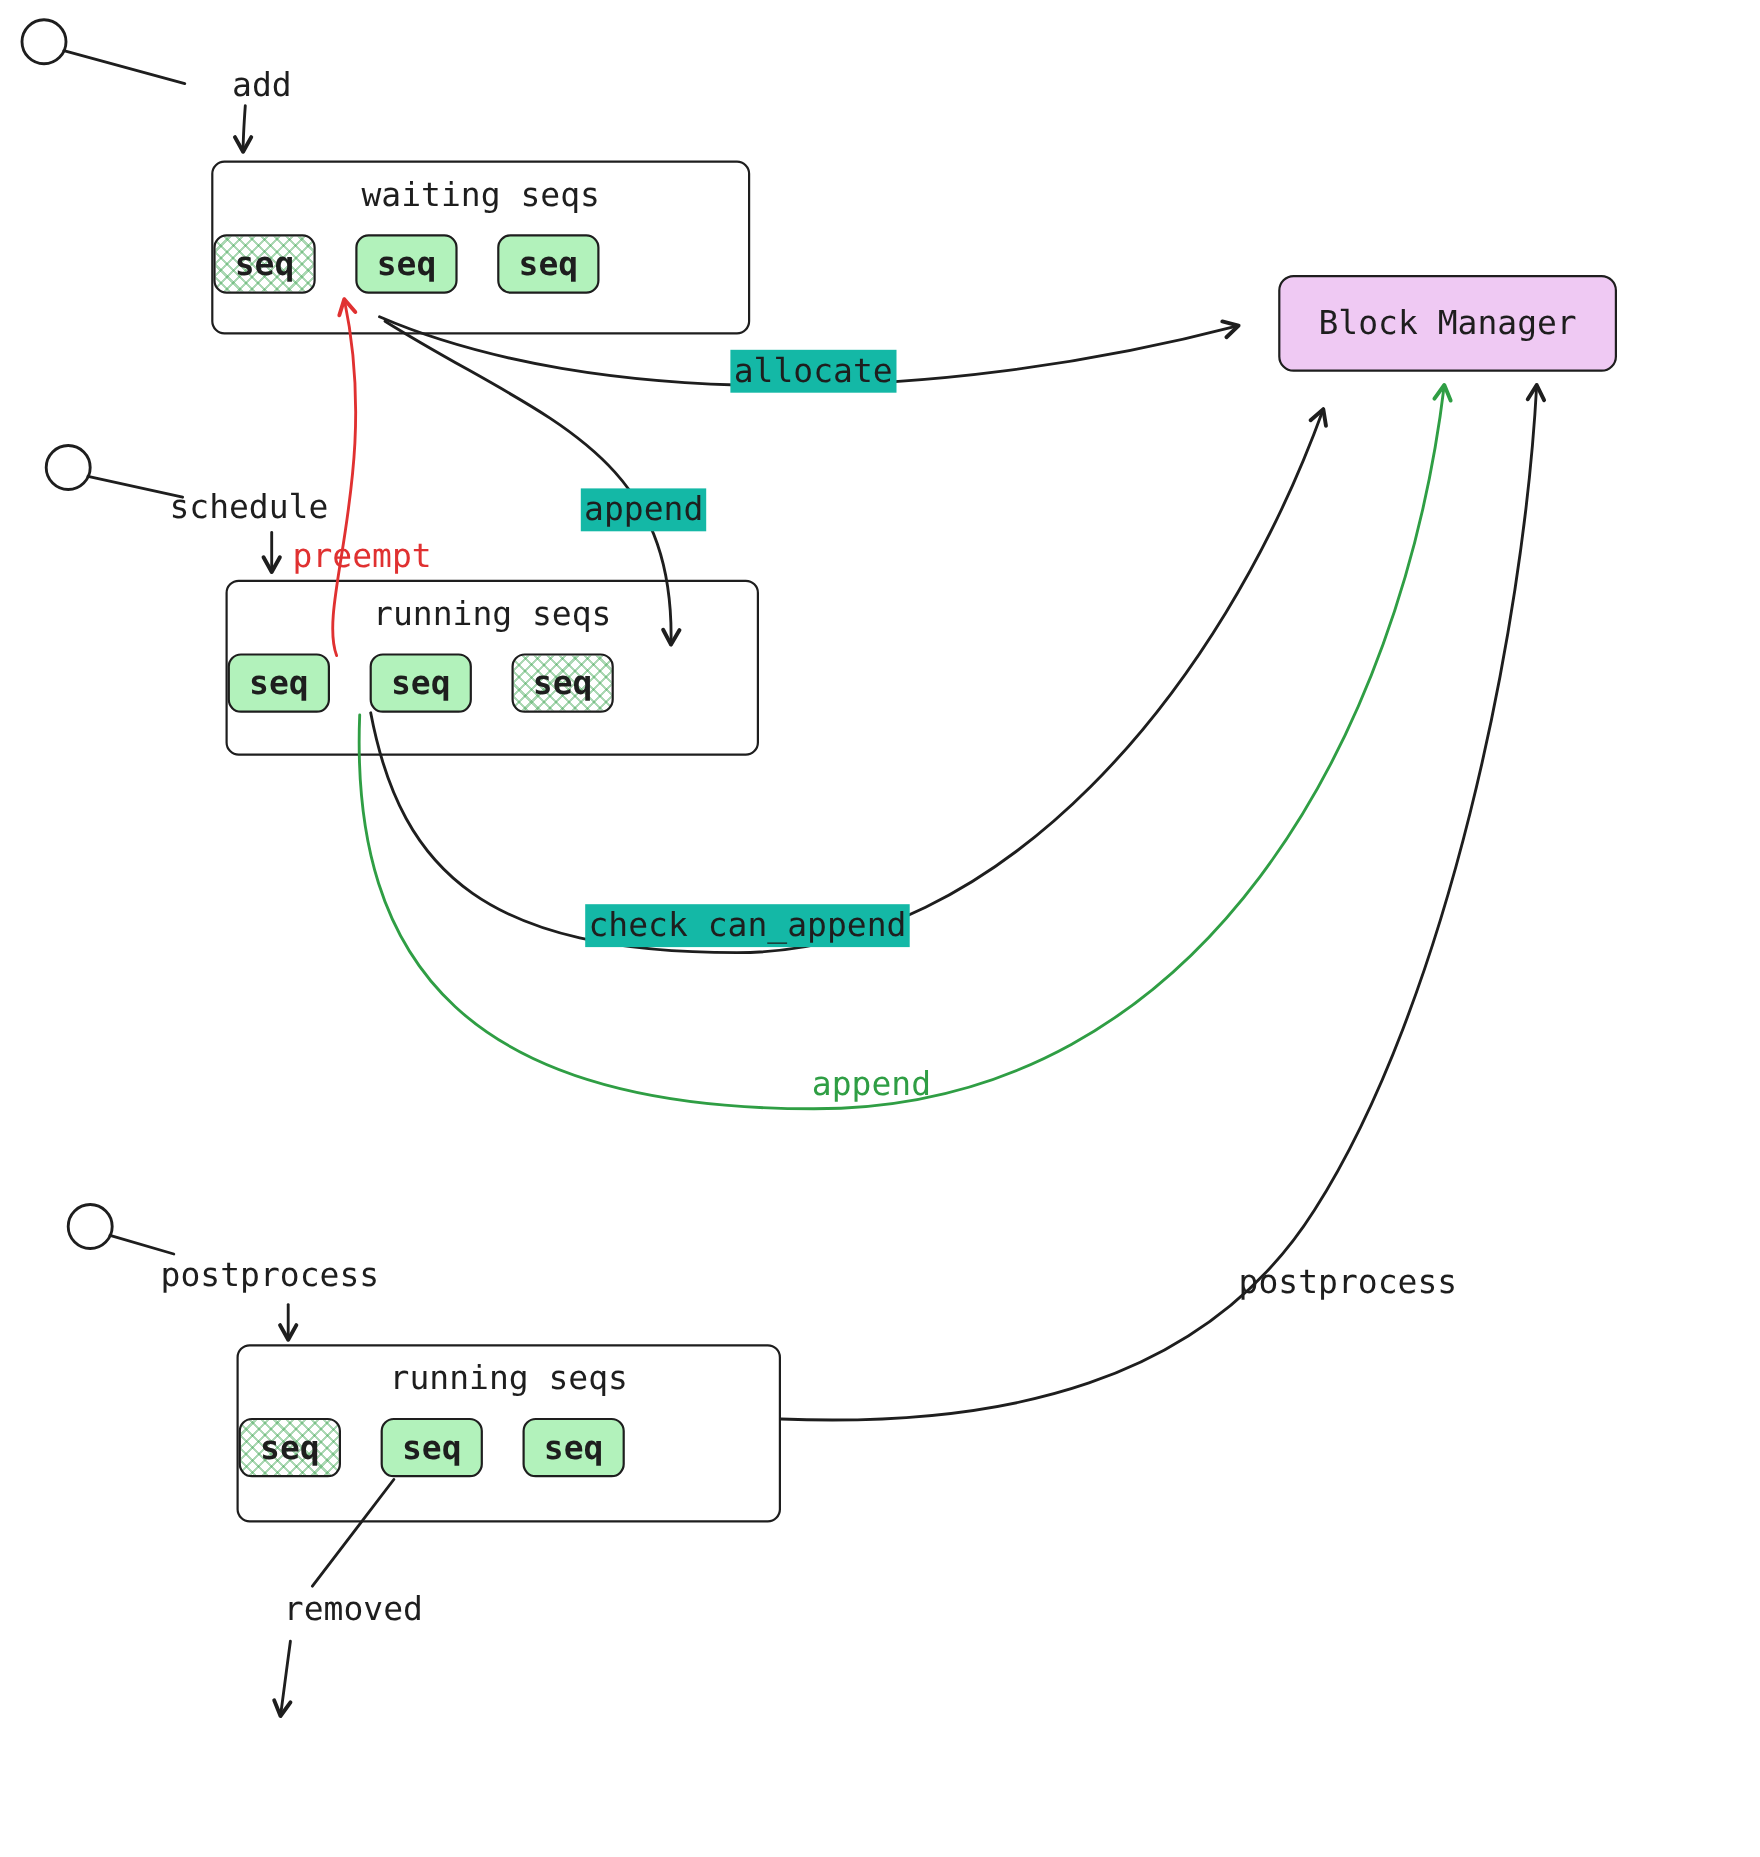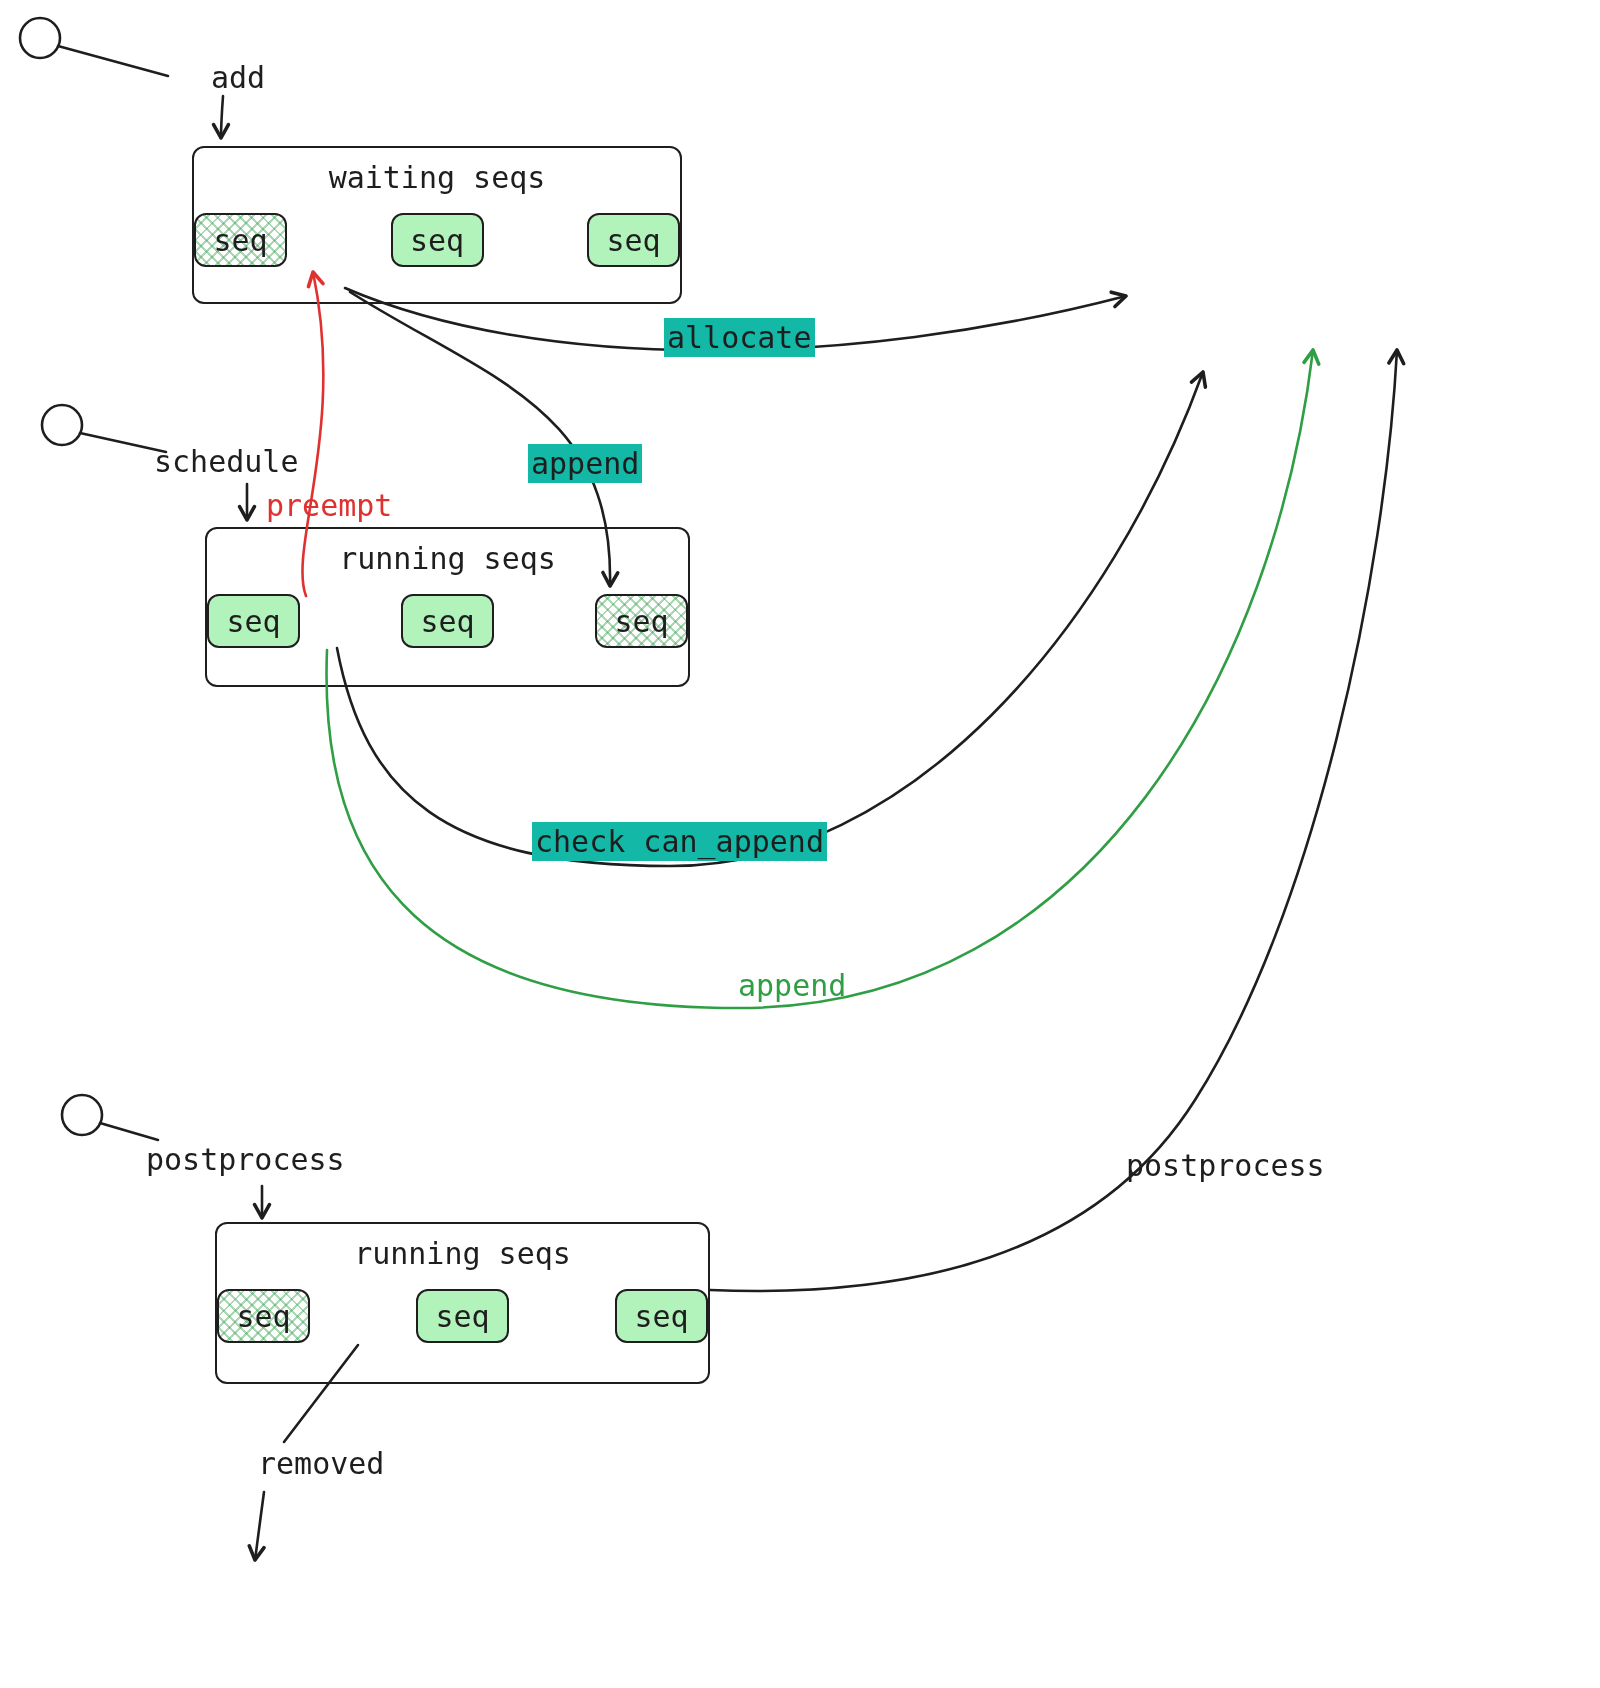--- a/index.html
+++ b/index.html
@@ -20,23 +20,24 @@
     background: #ffffff;
     padding-top: 10px;
   }
   .node-title {
     text-align: center;
     font-size: 30px;
     line-height: 39px;
   }
   .chips {
     display: flex;
-    justify-content: space-between;
-    gap: 20px;
+    justify-content: flex-start;
+    gap: 36px;
     margin-top: 16px;
+    font-weight: bold;
   }
   .chip {
     box-sizing: border-box;
     width: 93px;
     height: 54px;
     border: 2.5px solid var(--ink, #1e1e1e);
     border-radius: 12px;
     background: var(--green-fill, #b2f2bb);
     display: flex;
     align-items: center;
@@ -105,20 +106,21 @@
 
   <div class="node" style="left:215px; top:1222px; width:495px; height:162px;">
     <div class="node-title">running seqs</div>
     <div class="chips">
       <div class="chip hatched">seq</div>
       <div class="chip">seq</div>
       <div class="chip">seq</div>
     </div>
   </div>
 
+  <div class="block-manager" style="left:1162px; top:250px; width:308px; height:88px;">Block Manager</div>
 
   <svg class="arrows" width="1600" height="1688" viewBox="0 0 1600 1688">
     <defs>
       <marker id="m-ink" viewBox="0 0 14 14" refX="11" refY="7" markerWidth="8" markerHeight="8" orient="auto-start-reverse">
         <path d="M 2 2 L 11 7 L 2 12" fill="none" stroke="#1e1e1e" stroke-width="2.4" stroke-linecap="round" stroke-linejoin="round"></path>
       </marker>
       <marker id="m-red" viewBox="0 0 14 14" refX="11" refY="7" markerWidth="8" markerHeight="8" orient="auto-start-reverse">
         <path d="M 2 2 L 11 7 L 2 12" fill="none" stroke="#e03131" stroke-width="2.4" stroke-linecap="round" stroke-linejoin="round"></path>
       </marker>
       <marker id="m-green" viewBox="0 0 14 14" refX="11" refY="7" markerWidth="8" markerHeight="8" orient="auto-start-reverse">

